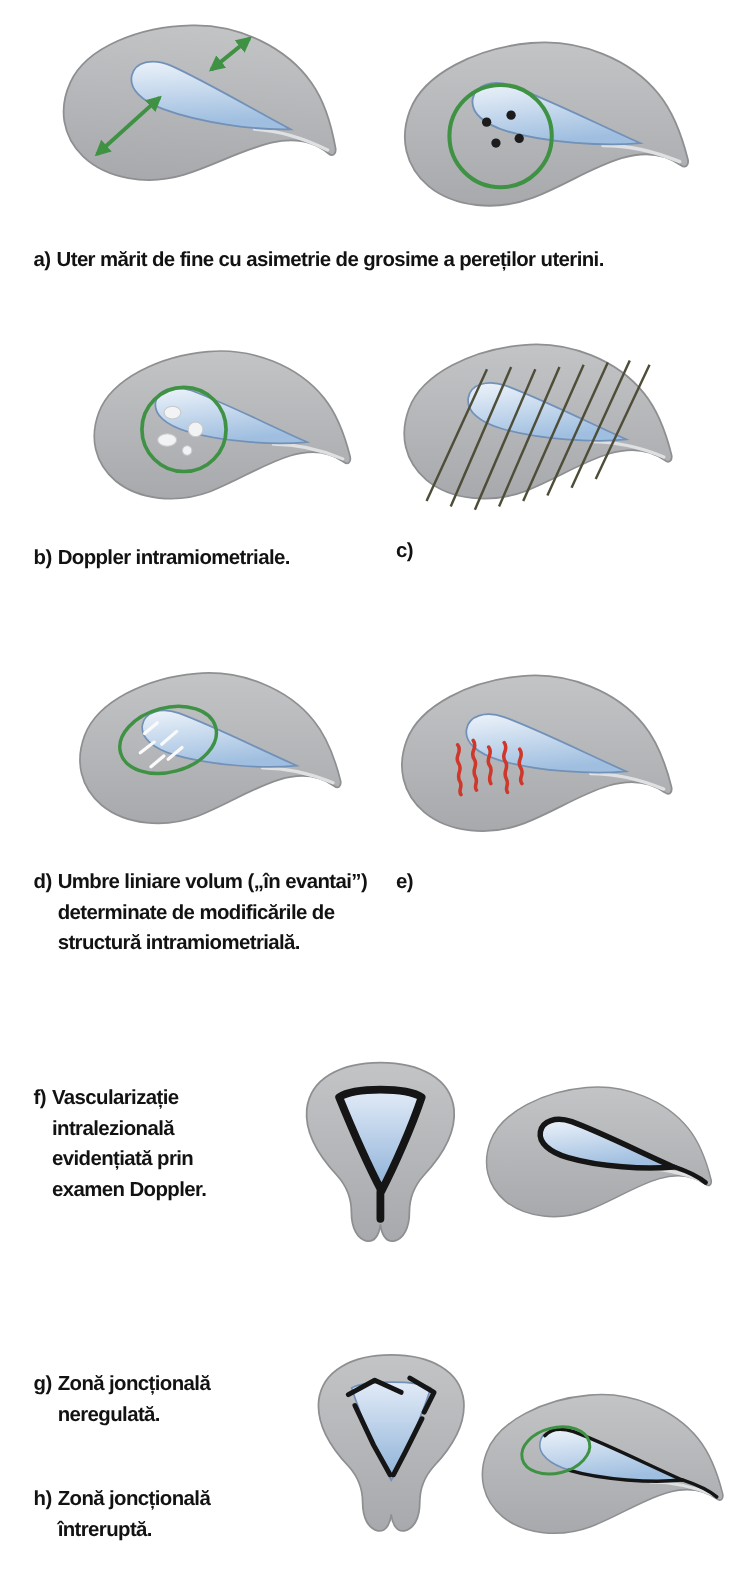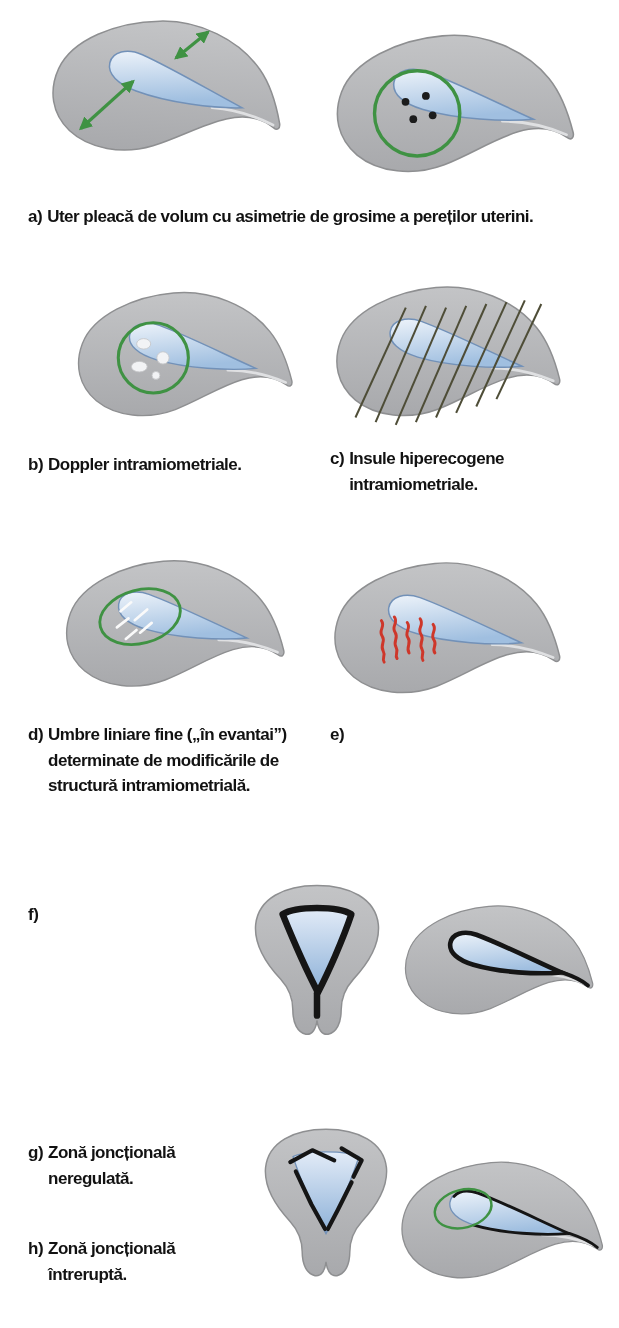--- a/index.html
+++ b/index.html
@@ -59,21 +59,21 @@
     <g fill="#1c1c1c">
       <circle cx="80" cy="76" r="4"></circle>
       <circle cx="101" cy="70" r="4"></circle>
       <circle cx="88" cy="94" r="4"></circle>
       <circle cx="108" cy="90" r="4"></circle>
     </g>
   </svg>
 
   <div class="caption" style="left:28px;top:204px;width:588px">
     <span class="cap-label">a)</span>
-    <span class="cap-text">Uter pleacă de volum cu asimetrie de grosime a pereților uterini.</span>
+    <span class="cap-text">Uter mărit de fine cu asimetrie de grosime a pereților uterini.</span>
   </div>
 
   <svg class="fig" style="left:70px;top:286px" width="228" height="149" viewBox="0 0 260 170">
     <use href="#sagut"></use>
     <circle cx="95" cy="82" r="40" fill="none" stroke="#3f9243" stroke-width="3.5"></circle>
     <g fill="#f2f3f5" stroke="#c6c7c9" stroke-width="1">
       <ellipse cx="84" cy="66" rx="8" ry="6"></ellipse>
       <circle cx="106" cy="82" r="7"></circle>
       <ellipse cx="79" cy="92" rx="9" ry="6"></ellipse>
       <circle cx="98" cy="102" r="4.5"></circle>
@@ -93,22 +93,20 @@
       <line x1="184" y1="130" x2="233" y2="26"></line>
     </g>
   </svg>
 
   <div class="caption" style="left:28px;top:452px;width:290px">
     <span class="cap-label">b)</span>
     <span class="cap-text">Doppler intramiometriale.</span>
   </div>
   <div class="caption" style="left:330px;top:446px;width:280px">
     <span class="cap-label">c)</span>
-    <span class="cap-text">Insule hiperecogene
-intramiometriale.</span>
   </div>
 
   <svg class="fig" style="left:58px;top:554px" width="232" height="152" viewBox="0 0 260 170">
     <use href="#sagut"></use>
     <ellipse cx="92" cy="70" rx="46" ry="30" transform="rotate(-15 92 70)" fill="none" stroke="#3f9243" stroke-width="3.2"></ellipse>
     <g stroke="#fafafa" stroke-width="3" stroke-linecap="round">
       <line x1="70" y1="64" x2="82" y2="54"></line>
       <line x1="86" y1="74" x2="100" y2="62"></line>
       <line x1="66" y1="82" x2="79" y2="72"></line>
       <line x1="92" y1="88" x2="105" y2="77"></line>
@@ -122,30 +120,34 @@
       <path d="M60,70 c5,7 -4,10 1,17 c4,6 -3,9 1,16 c3,5 -2,8 1,12"></path>
       <path d="M74,66 c5,7 -4,10 1,17 c4,6 -3,9 1,16 c3,5 -2,8 1,12"></path>
       <path d="M88,72 c5,7 -4,10 1,17 c4,6 -3,9 1,16"></path>
       <path d="M102,68 c5,7 -4,10 1,17 c4,6 -3,9 1,16 c3,5 -2,8 1,12"></path>
       <path d="M116,74 c5,7 -4,10 1,17 c4,6 -3,9 1,14"></path>
     </g>
   </svg>
 
   <div class="caption" style="left:28px;top:722px;width:300px">
     <span class="cap-label">d)</span>
-    <span class="cap-text">Umbre liniare fine („în evantai”)
+    <span class="cap-text">Umbre liniare volum („în evantai”)
 determinate de modificările de
 structură intramiometrială.</span>
   </div>
   <div class="caption" style="left:330px;top:722px;width:285px">
     <span class="cap-label">e)</span>
   </div>
 
   <div class="caption" style="left:28px;top:902px;width:210px">
     <span class="cap-label">f)</span>
+    <span class="cap-text">Vascularizație
+intralezională
+evidențiată prin
+examen Doppler.</span>
   </div>
 
   <svg class="fig" style="left:238px;top:876px" width="158" height="177" viewBox="0 0 170 190">
     <use href="#corut"></use>
     <g stroke="#151515" fill="none" stroke-linejoin="round" stroke-linecap="round">
       <path stroke-width="7" d="M 48,41 C 62,32 108,32 122,41 C 113,68 97,104 86,125 C 75,104 59,68 48,41 Z"></path>
       <path stroke-width="7" d="M 85,126 L 85,150"></path>
     </g>
   </svg>
 

